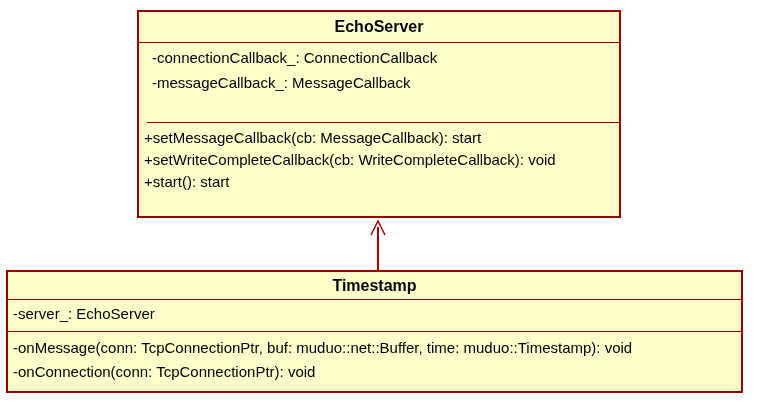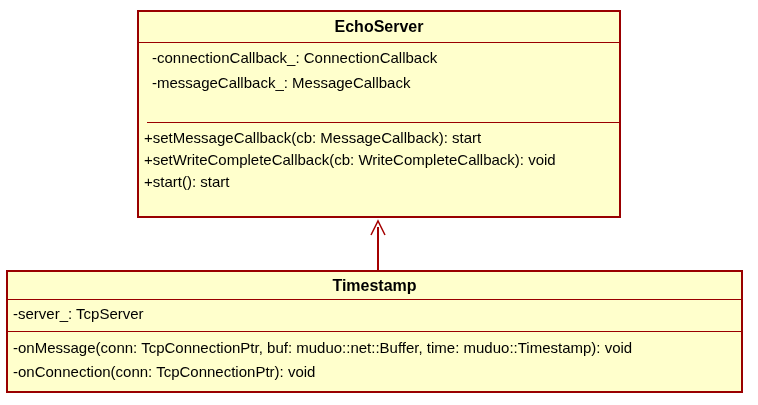--- a/index.html
+++ b/index.html
@@ -90,21 +90,21 @@
   </div>
 
   <svg id="arrow-layer">
     <line x1="378" y1="227" x2="378" y2="271" stroke-width="2"></line>
     <polyline points="371,235 378,221 385,235" stroke-width="1.5"></polyline>
   </svg>
 
   <div class="uml-class" id="class-echoserver">
     <div class="title">Timestamp</div>
     <div class="section attrs">
-      <div class="member">-server_: TcpServer</div>
+      <div class="member">-server_: EchoServer</div>
     </div>
     <div class="section methods">
       <div class="member">-onMessage(conn: TcpConnectionPtr, buf: muduo::net::Buffer, time: muduo::Timestamp): void</div>
       <div class="member">-onConnection(conn: TcpConnectionPtr): void</div>
     </div>
   </div>
 
 </div>
 
 </body></html>

